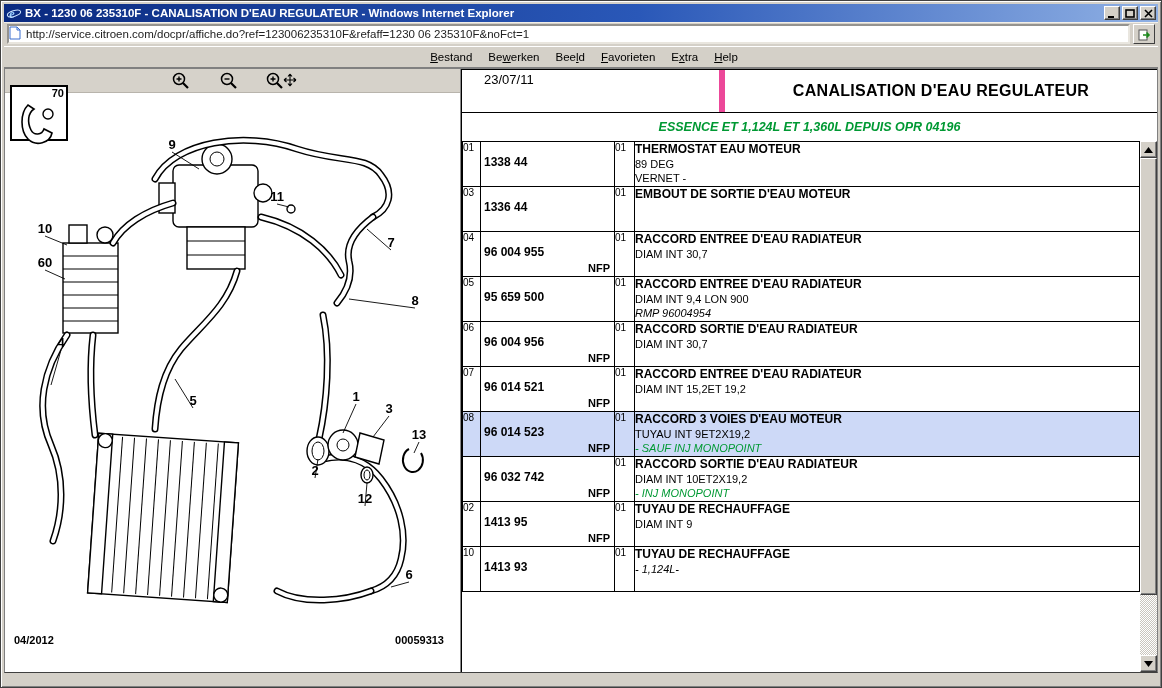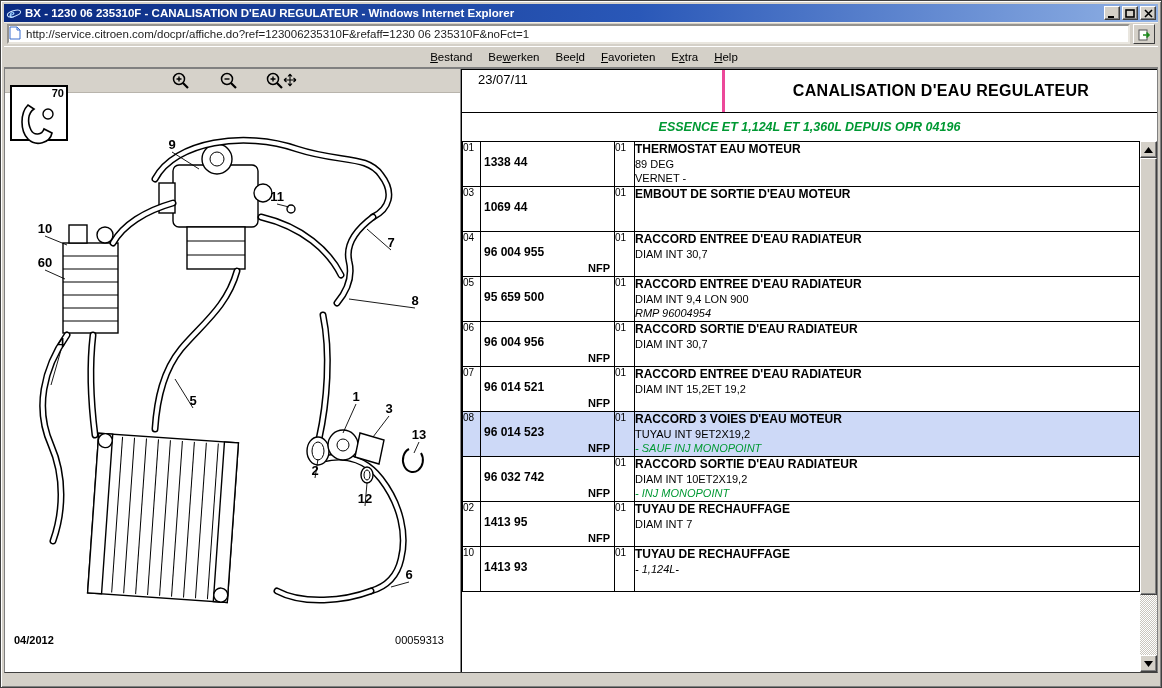--- a/index.html
+++ b/index.html
@@ -34,31 +34,31 @@
   
   .content{height:605px;display:flex;background:#fff;border:1px solid #808080;border-bottom:1px solid #404040;}
   .left-panel{width:456px;position:relative;background:#fff;border-right:1px solid #888;overflow:hidden;}
   .zoom-toolbar{height:24px;background:#d6d2ca;border-bottom:1px solid #b8b4ac;display:flex;align-items:center;
     justify-content:center;gap:22px;}
   .zoom-btn{width:26px;height:20px;display:flex;align-items:center;justify-content:center;cursor:pointer;}
   .thumb-box{position:absolute;left:5px;top:16px;width:58px;height:56px;border:2px solid #000;background:#fff;z-index:2;}
   .thumb-num{position:absolute;right:2px;top:0;font-size:11px;font-weight:bold;}
   .diagram-svg{position:absolute;left:0;top:24px;width:456px;height:581px;}
   .plate-date{position:absolute;left:9px;bottom:26px;font-size:11px;font-weight:bold;}
-  .plate-num{position:absolute;right:16px;bottom:26px;font-size:11px;font-weight:normal;}
+  .plate-num{position:absolute;right:16px;bottom:26px;font-size:11px;font-weight:bold;}
   .plabel{font:bold 13px "Liberation Sans",sans-serif;text-anchor:middle;}
   .leader{stroke:#000;stroke-width:0.9;}
   .hose-o{fill:none;stroke:#000;stroke-width:7;stroke-linecap:round;}
   .hose-i{fill:none;stroke:#fff;stroke-width:4;stroke-linecap:round;}
   .part{fill:#fff;stroke:#000;stroke-width:1.4;}
   .thin{fill:none;stroke:#000;stroke-width:1;}
   
   .right-panel{flex:1;display:flex;flex-direction:column;background:#fff;border-left:1px solid #000;}
   .parts-header{display:flex;height:44px;border-top:1px solid #000;border-bottom:1px solid #000;}
-  .ph-left{width:263px;border-right:3px solid #ec4899;padding:2px 16px;}
+  .ph-left{width:263px;border-right:6px solid #ec4899;padding:2px 22px;}
   .ph-date{font-size:13px;}
   .ph-ref{font-size:13px;margin-top:3px;}
   .ph-ref span{margin-right:4px;}
   .ref-bold{font-weight:bold;font-size:15px;}
   .ph-title{flex:1;display:flex;align-items:center;justify-content:center;font-weight:bold;font-size:16px;letter-spacing:.3px;}
   .parts-subtitle{height:28px;display:flex;align-items:center;justify-content:center;color:var(--green);
     font-style:italic;font-weight:bold;font-size:12.5px;}
   .table-wrap{flex:1;display:flex;overflow:hidden;}
   .table-scroller{flex:1;overflow:hidden;}
   table.parts{border-collapse:collapse;table-layout:fixed;width:100%;}
@@ -320,21 +320,21 @@
                   <td class="c-qty">01</td>
                   <td class="c-desc">
                     <div class="dtitle">THERMOSTAT EAU MOTEUR</div>
                     <div class="dline ">89 DEG</div>
                     <div class="dline ">VERNET -</div>
                   </td>
                 </tr>
                 <tr>
                   <td class="c-idx">03</td>
                   <td class="c-ref">
-                    <div class="ref">1069 44</div>
+                    <div class="ref">1336 44</div>
                   </td>
                   <td class="c-qty">01</td>
                   <td class="c-desc">
                     <div class="dtitle">EMBOUT DE SORTIE D'EAU MOTEUR</div>
                   </td>
                 </tr>
                 <tr>
                   <td class="c-idx">04</td>
                   <td class="c-ref">
                     <div class="ref">96 004 955</div>
@@ -410,21 +410,21 @@
                 </tr>
                 <tr>
                   <td class="c-idx">02</td>
                   <td class="c-ref">
                     <div class="ref">1413 95</div>
                     <div class="nfp">NFP</div>
                   </td>
                   <td class="c-qty">01</td>
                   <td class="c-desc">
                     <div class="dtitle">TUYAU DE RECHAUFFAGE</div>
-                    <div class="dline ">DIAM INT 7</div>
+                    <div class="dline ">DIAM INT 9</div>
                   </td>
                 </tr>
                 <tr>
                   <td class="c-idx">10</td>
                   <td class="c-ref">
                     <div class="ref">1413 93</div>
                   </td>
                   <td class="c-qty">01</td>
                   <td class="c-desc">
                     <div class="dtitle">TUYAU DE RECHAUFFAGE</div>

